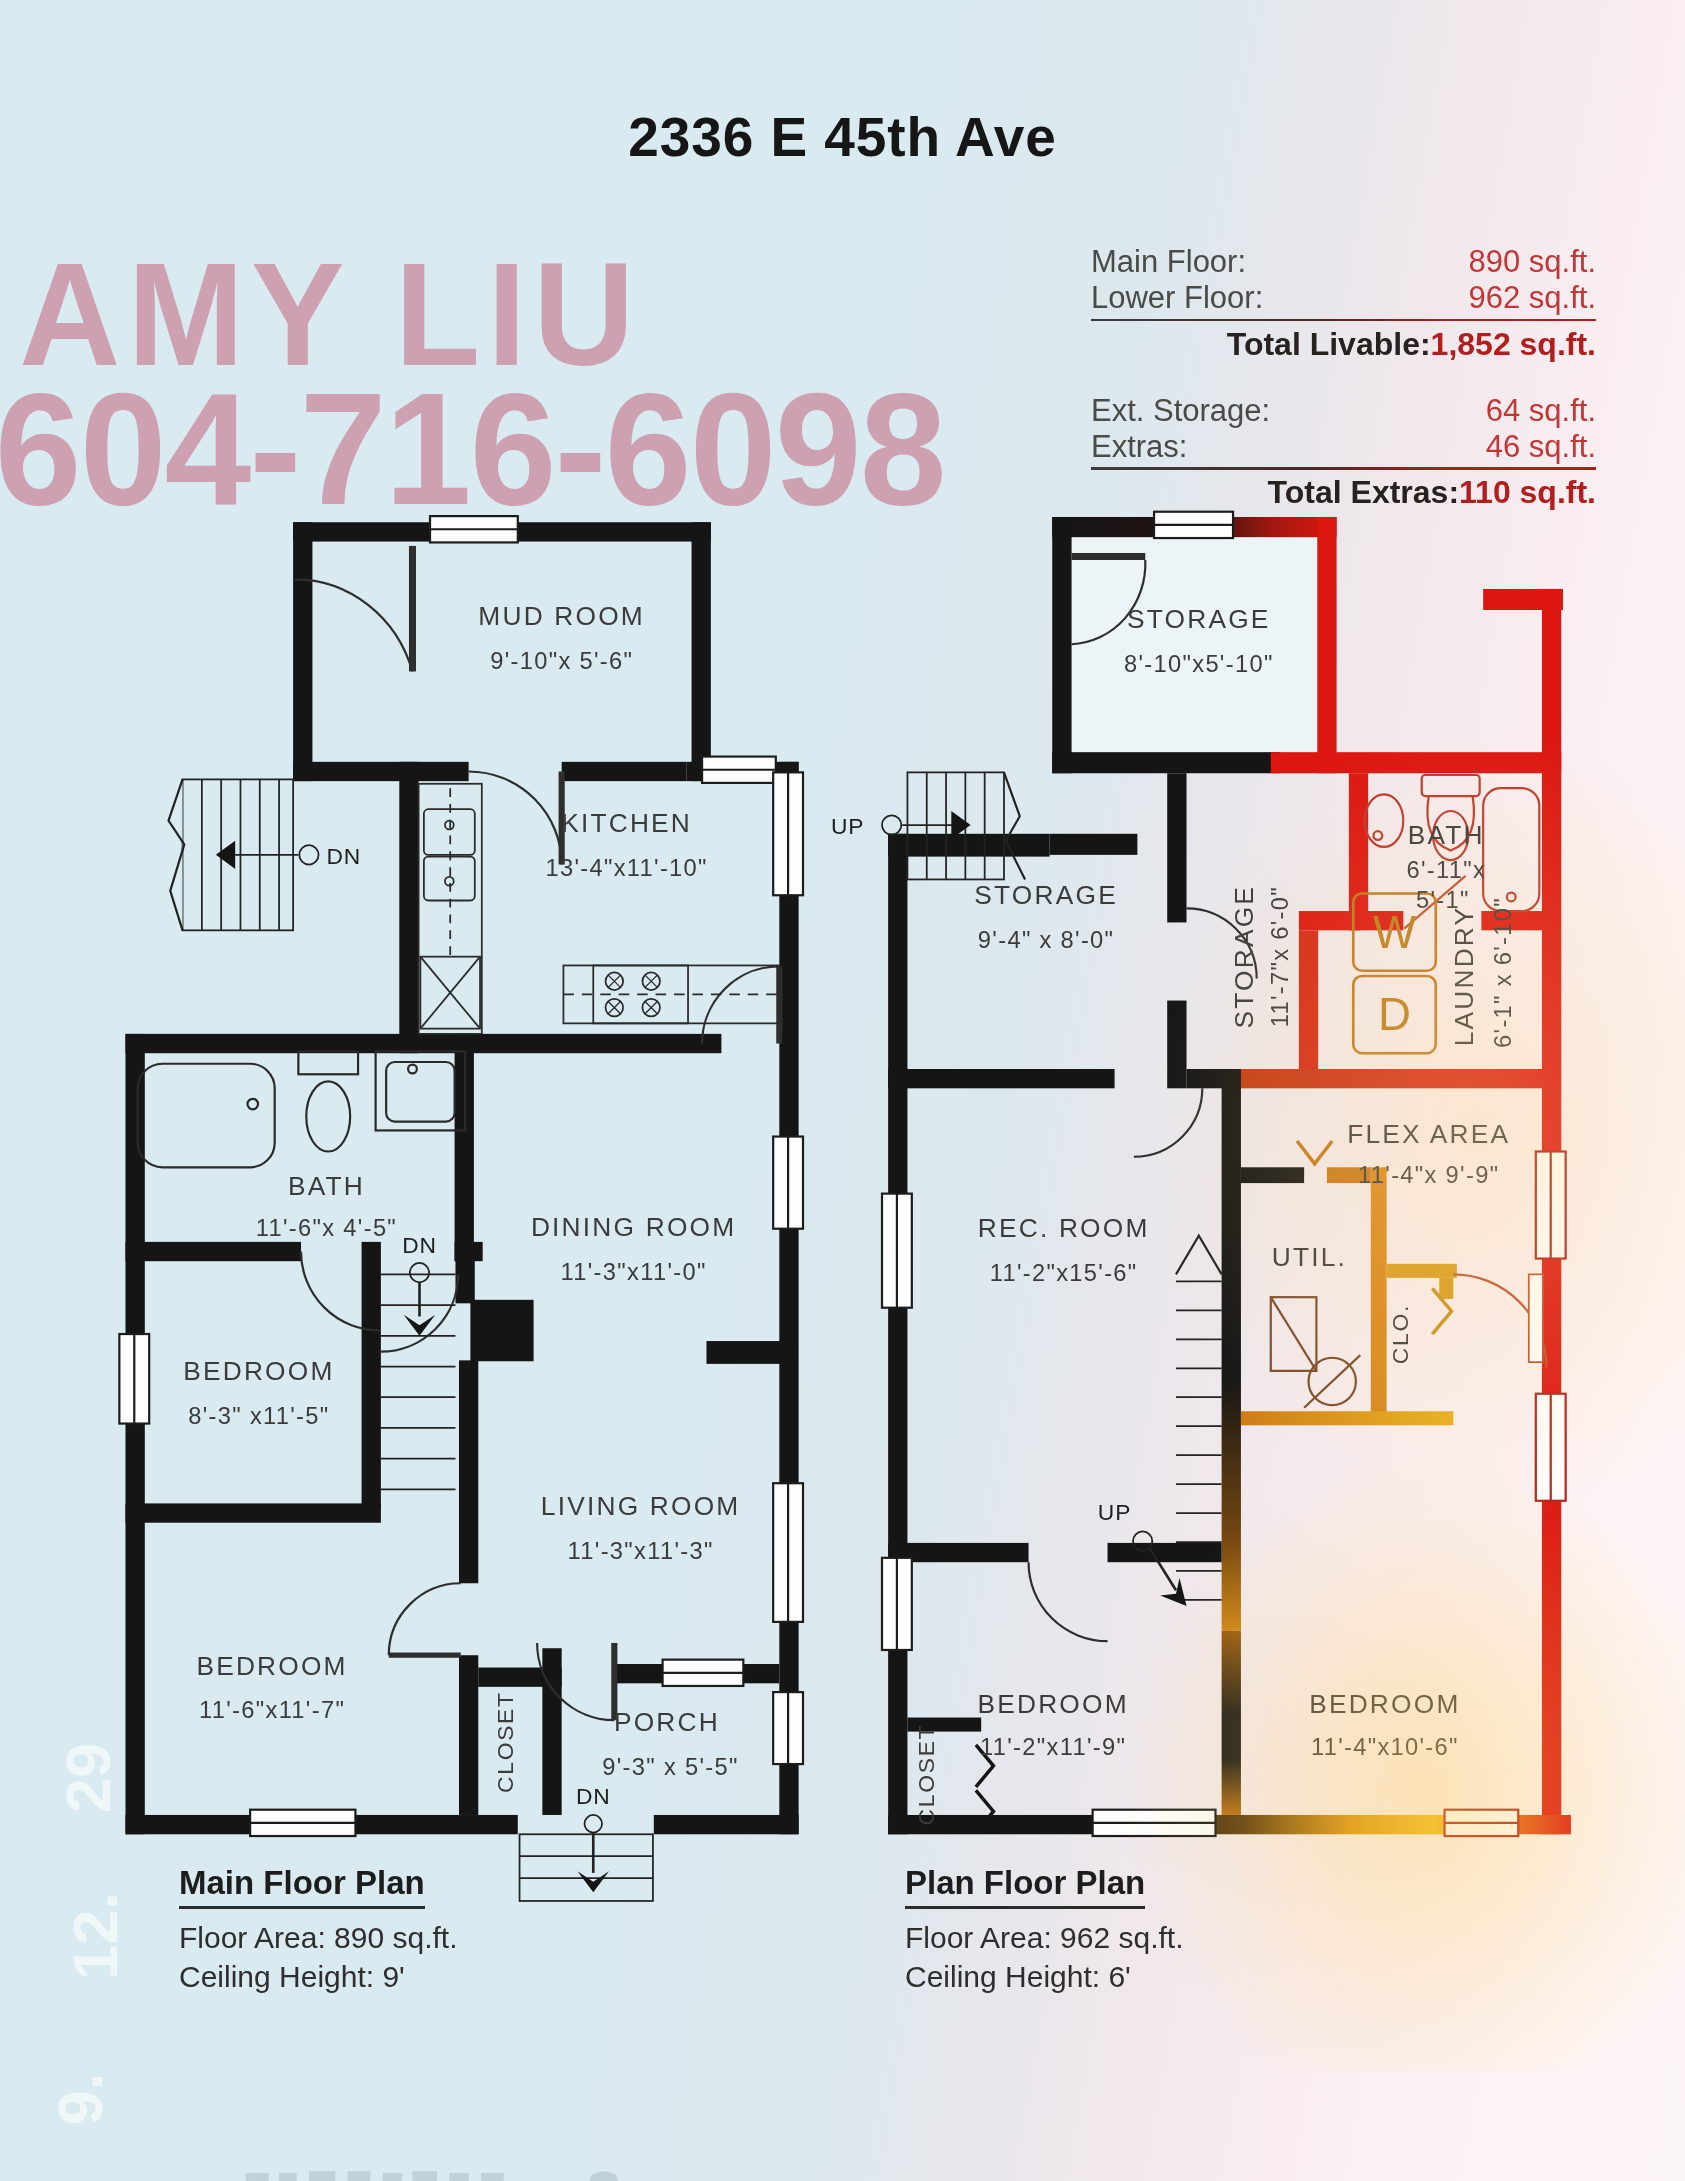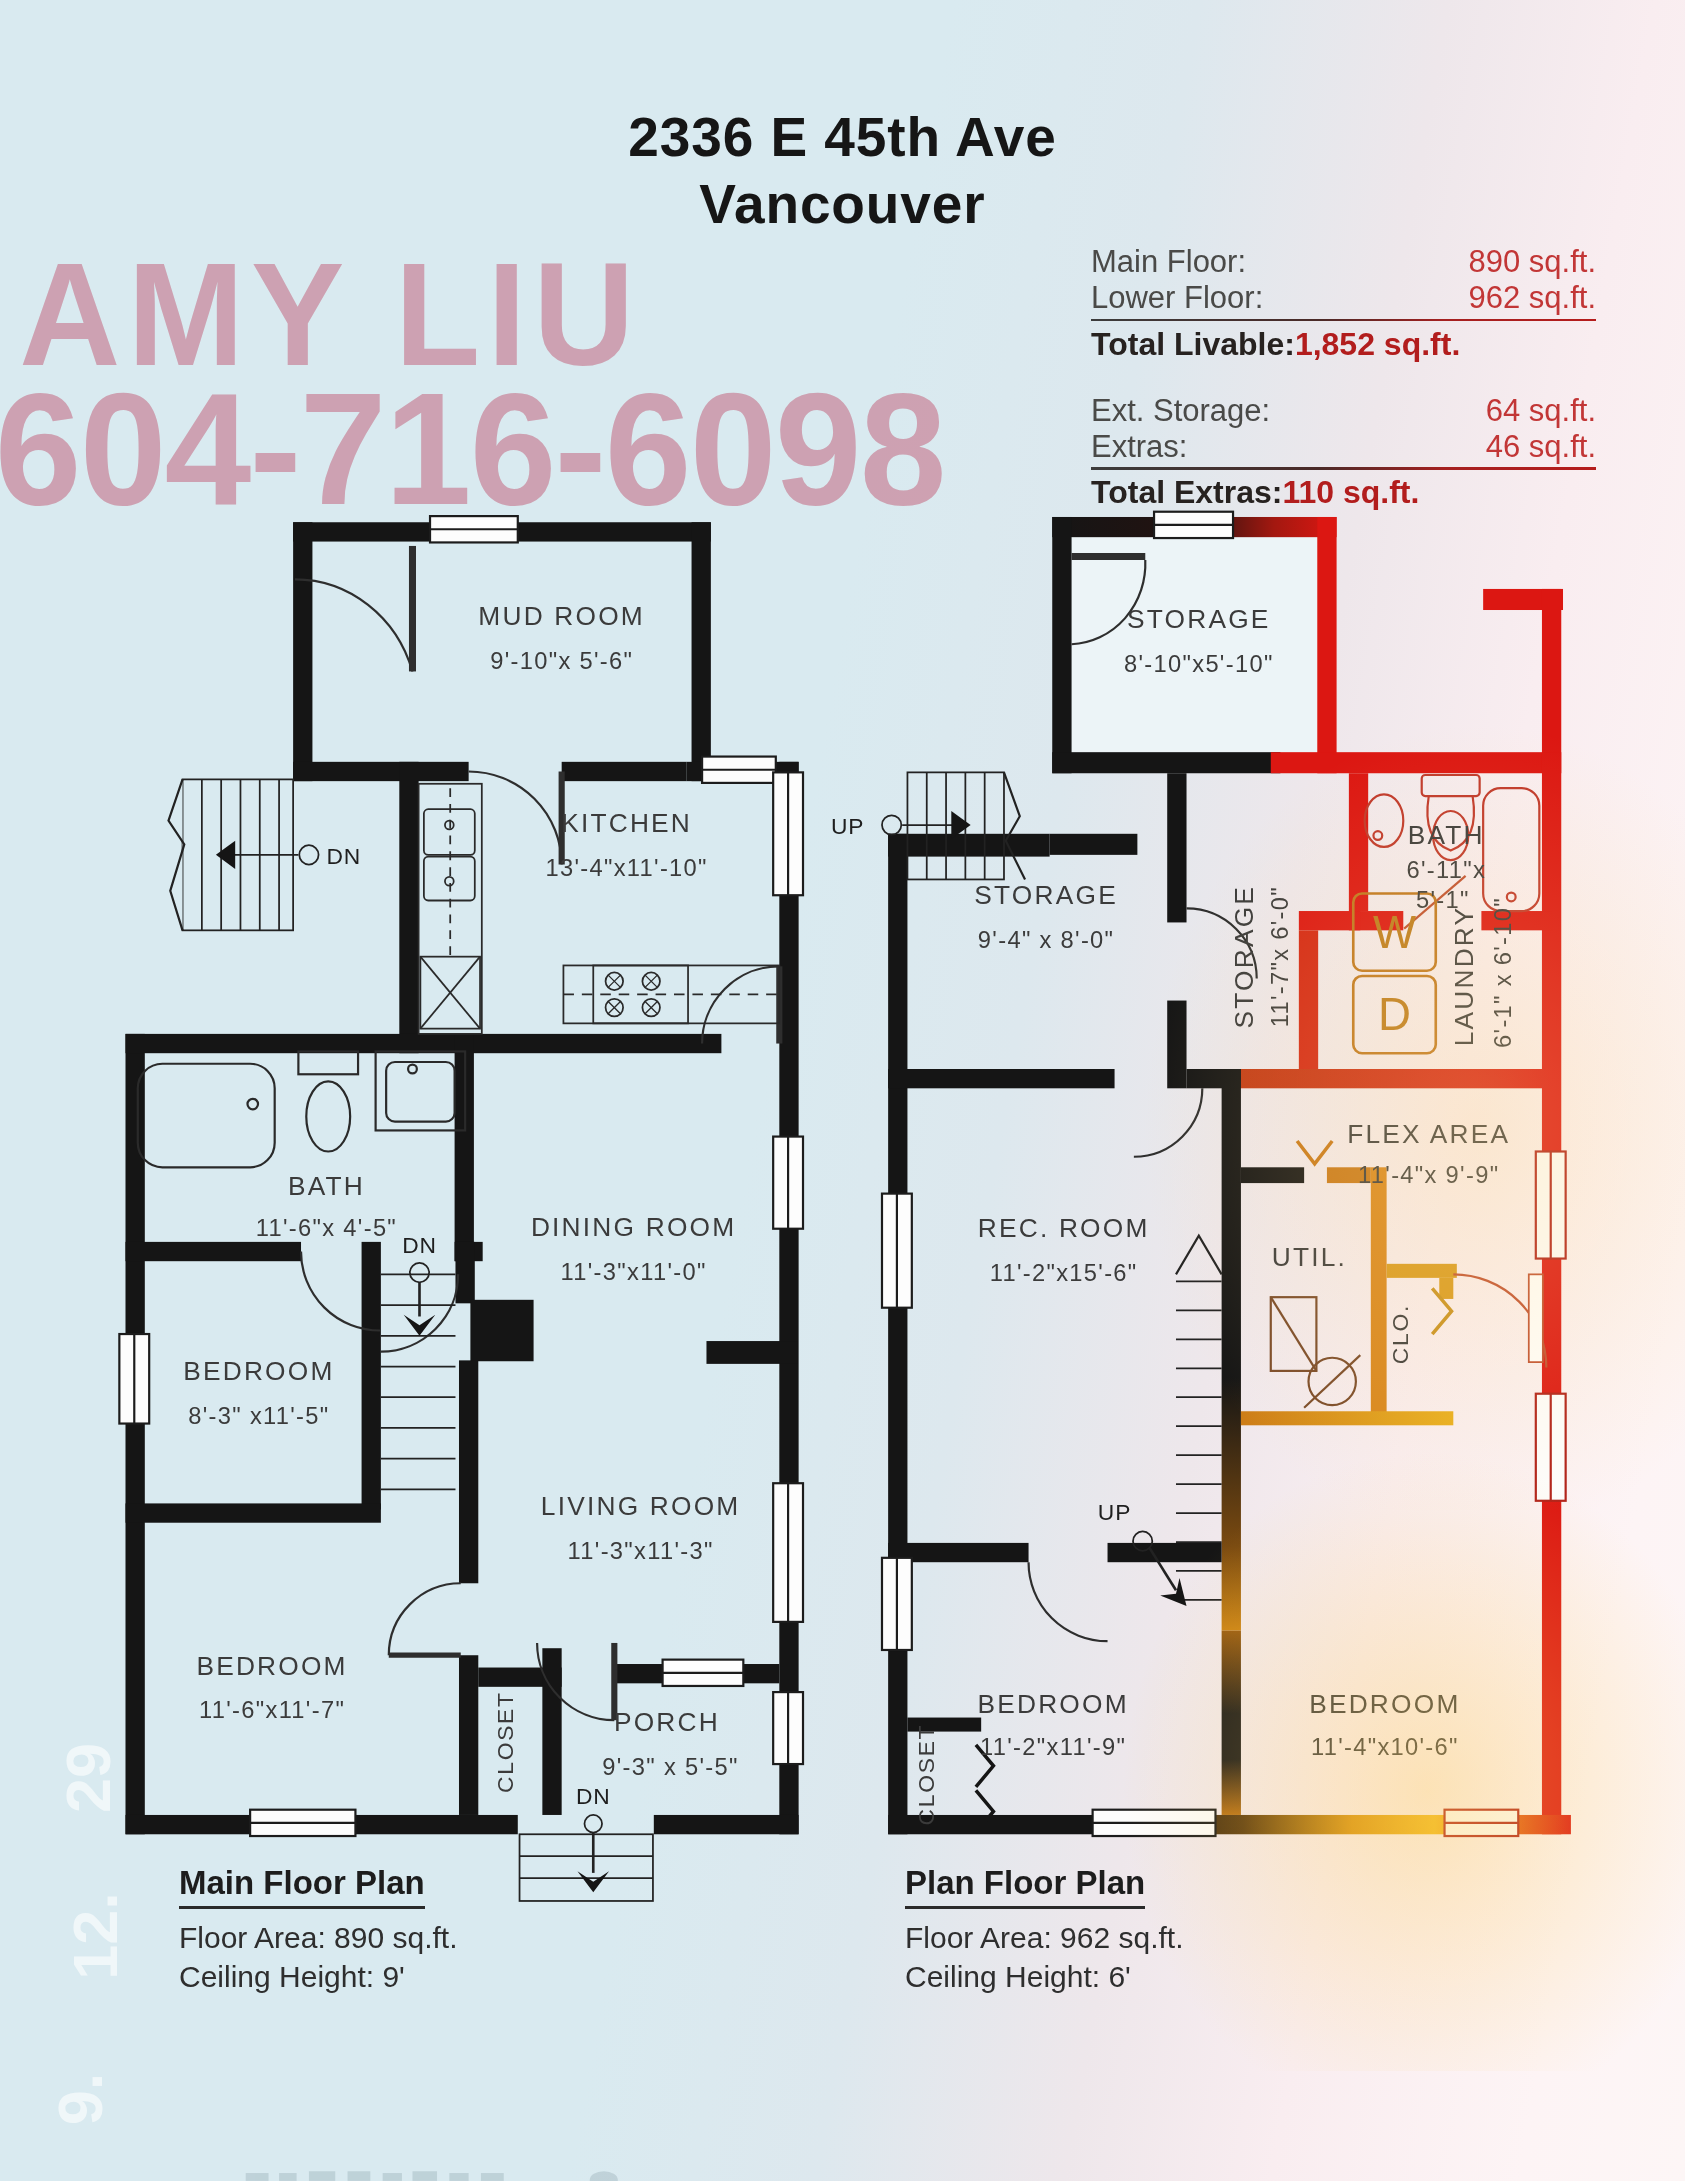--- a/index.html
+++ b/index.html
@@ -14,42 +14,41 @@
   .title{position:absolute;left:50%;top:104px;transform:translateX(-50%);
     text-align:center;color:#161616;font-weight:700;font-size:55px;line-height:67px;letter-spacing:0.9px;white-space:nowrap;}
   .watermark{position:absolute;left:0;top:0;width:1685px;pointer-events:none;
     color:#ee9fae;opacity:.82;mix-blend-mode:multiply;font-weight:700;z-index:5;}
   .wm-name{position:absolute;left:19.3px;top:230px;font-size:140px;letter-spacing:7px;transform:scaleY(1.05);transform-origin:left top;white-space:nowrap;}
   .wm-phone{position:absolute;left:-5.3px;top:358px;font-size:156px;letter-spacing:-1.8px;transform:scaleY(1.02);transform-origin:left top;white-space:nowrap;}
   .stats{position:absolute;left:1091px;top:244px;width:505px;font-size:31px;line-height:36px;color:#4a4a48;}
   .srow{display:flex;justify-content:space-between;}
   .srow .v{color:#c23636;}
   .sep{height:2.6px;margin:2.6px 0 4.4px 0;background:linear-gradient(to right,#3c3c3c 0%,#4a2a28 45%,#a52020 70%,#b51c1c 100%);}
-  .stot{display:flex;justify-content:flex-start;font-weight:700;color:#272220;font-size:32px;}
+  .stot{display:flex;justify-content:flex-end;font-weight:700;color:#272220;font-size:32px;}
   .stot .v{color:#b21d1d;}
   .sgap{height:31px;}
   .footer{position:absolute;color:#2e2e2e;font-size:30px;line-height:39px;}
   .footer .ft{font-size:33px;font-weight:700;color:#1d1d1d;display:inline-block;border-bottom:3.5px solid #2a2a2a;padding-bottom:4.4px;margin-bottom:8.8px;}
   .f-main{left:179px;top:1863px;}
   .f-lower{left:905px;top:1863px;}
   .sidemark{position:absolute;color:rgba(255,255,255,.6);font-weight:700;font-size:63px;transform:rotate(-90deg);pointer-events:none;}
   svg text{font-family:"Liberation Sans",sans-serif;}
   .rn{font-size:30px;letter-spacing:2.5px;fill:#3b3b3b;}
   .rd{font-size:27px;letter-spacing:1.5px;fill:#3b3b3b;}
   .mk{font-size:26px;letter-spacing:1px;fill:#1f1f1f;}
   .vert{font-size:26px;letter-spacing:2px;fill:#3b3b3b;}
 </style>
 </head>
 <body>
 
 <div class="canvas">
 
   <div class="title">
     <div>2336 E 45th Ave</div>
-    <div>Vancouver</div>
   </div>
 
   <div class="stats">
     <div class="srow">
       <span>Main Floor:</span>
       <span class="v">890 sq.ft.</span>
     </div>
     <div class="srow">
       <span>Lower Floor:</span>
       <span class="v">962 sq.ft.</span>

